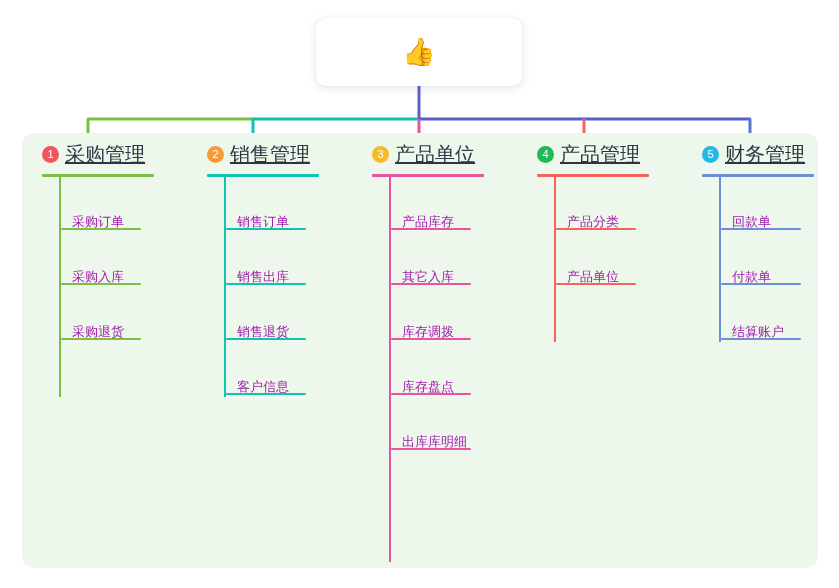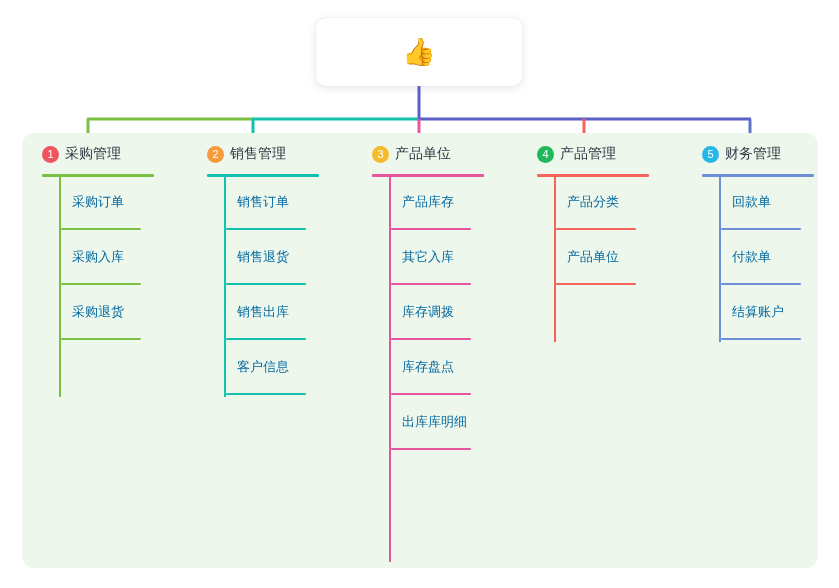--- a/index.html
+++ b/index.html
@@ -102,23 +102,24 @@
     height: 17px;
     border-radius: 50%;
     color: #ffffff;
     font-size: 11px;
     line-height: 17px;
     text-align: center;
     flex: none;
     font-weight: normal;
   }
   .col-title {
-    font-size: 14px;
+    font-size: 20px;
     color: #2f3542;
     white-space: nowrap;
+    text-decoration: underline;
   }
   .col-underline {
     position: absolute;
     left: 4px;
     top: 41px;
     height: 3px;
     width: 112px;
     border-radius: 1px;
   }
 
@@ -137,23 +138,23 @@
     width: 165px;
   }
   .leaf {
     position: relative;
     height: 55px;
     box-sizing: border-box;
   }
   .leaf-label {
     position: absolute;
     left: 34px;
-    bottom: 21px;
+    bottom: 1px;
     font-size: 13px;
-    color: #0369a1;
+    color: #a21caf;
     white-space: nowrap;
     text-align: right;
   }
   .leaf-underline {
     position: absolute;
     left: 23px;
     bottom: 2px;
     height: 2px;
     width: 80px;
     border-radius: 1px;
@@ -215,28 +216,28 @@
         <span class="col-title">销售管理</span>
       </div>
       <div class="col-underline" style="background: rgb(19, 194, 174);"></div>
       <div class="col-stem" style="background: rgb(19, 194, 174); height: 220px;"></div>
       <div class="leaf-list">
           <div class="leaf">
             <div class="leaf-label">销售订单</div>
             <div class="leaf-underline" style="background: rgb(19, 194, 174);"></div>
           </div>
           <div class="leaf">
+            <div class="leaf-label">销售出库</div>
+            <div class="leaf-underline" style="background: rgb(19, 194, 174);"></div>
+          </div>
+          <div class="leaf">
             <div class="leaf-label">销售退货</div>
             <div class="leaf-underline" style="background: rgb(19, 194, 174);"></div>
           </div>
           <div class="leaf">
-            <div class="leaf-label">销售出库</div>
-            <div class="leaf-underline" style="background: rgb(19, 194, 174);"></div>
-          </div>
-          <div class="leaf">
             <div class="leaf-label">客户信息</div>
             <div class="leaf-underline" style="background: rgb(19, 194, 174);"></div>
           </div>
         </div>
     </div>
 
     <div class="column col-2">
       <div class="col-header">
         <span class="badge" style="background: rgb(245, 187, 42);">3</span>
         <span class="col-title">产品单位</span>

